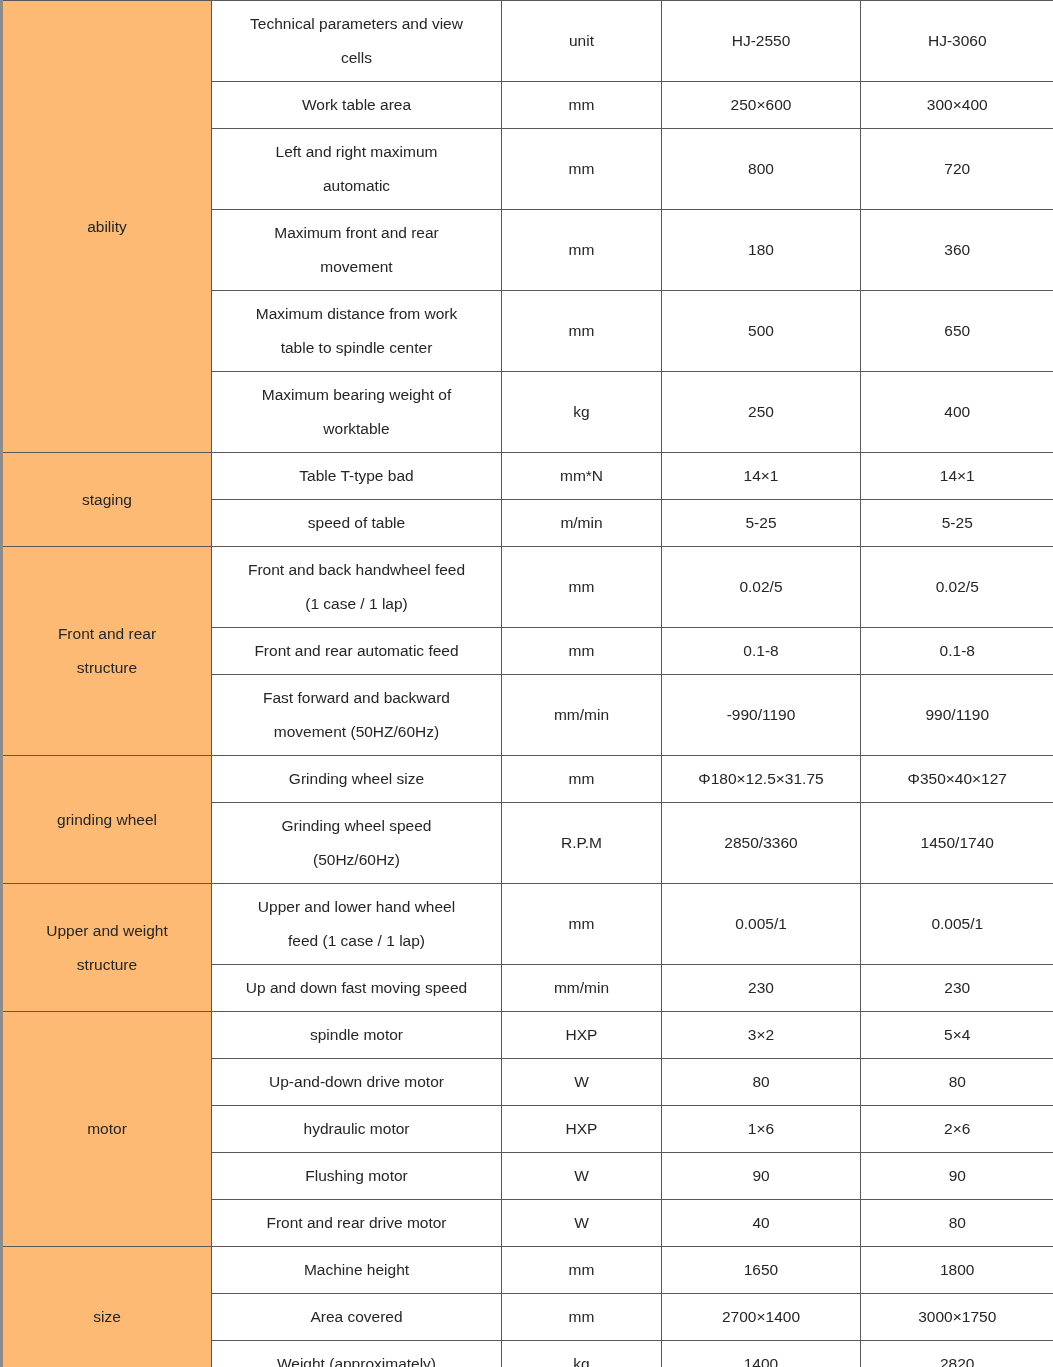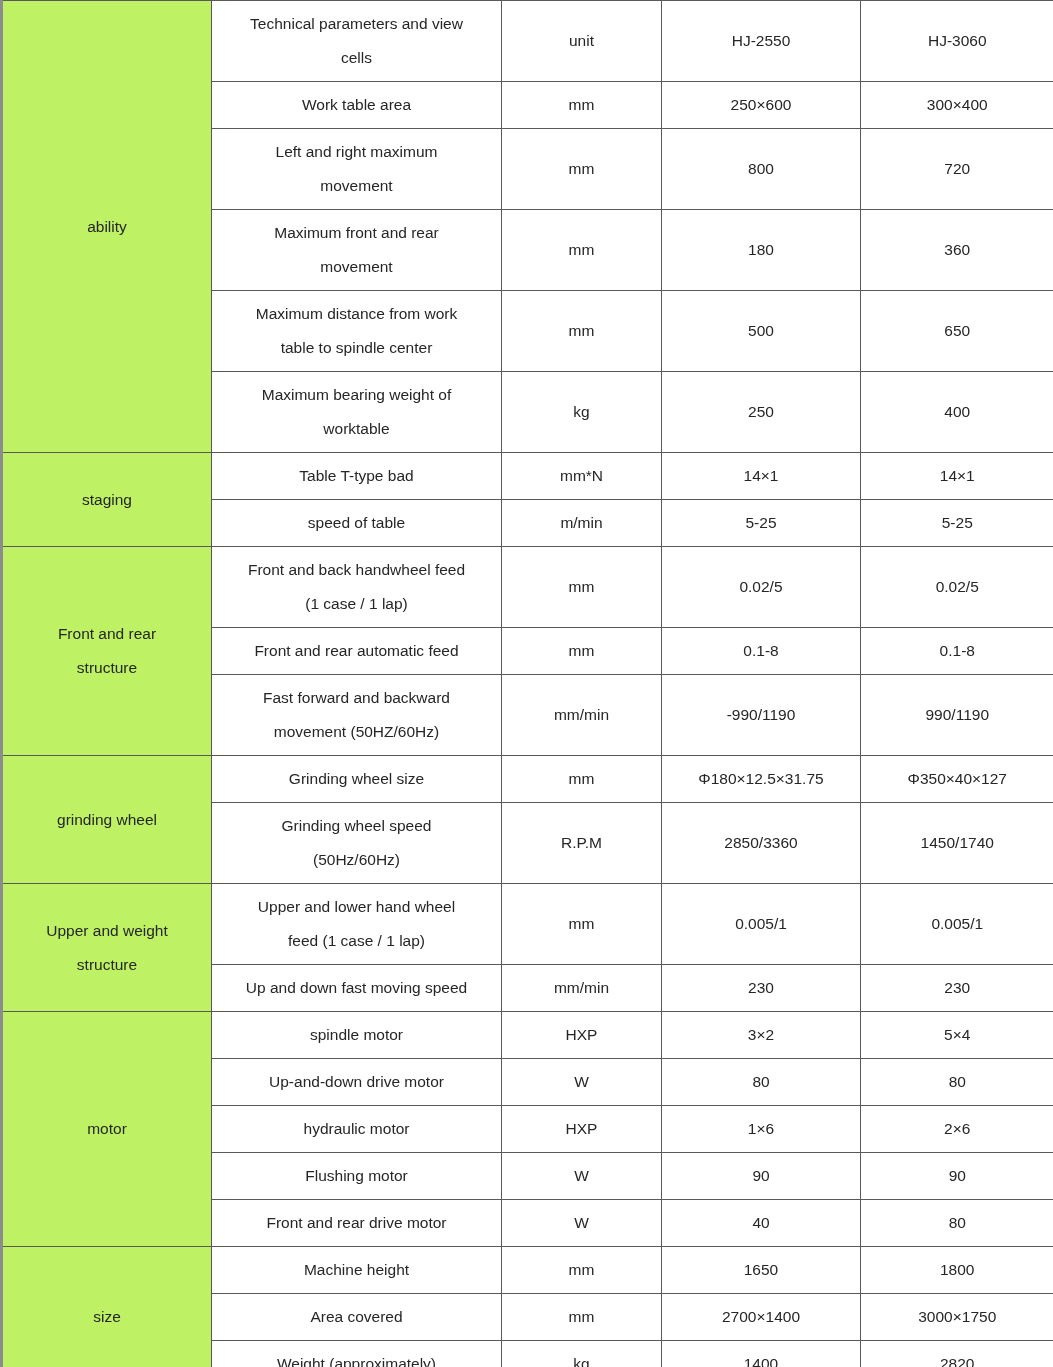--- a/index.html
+++ b/index.html
@@ -34,21 +34,21 @@
     line-height: 34px;
     padding: 6px 8px;
     color: #262626;
     white-space: pre-line;
     overflow: hidden;
   }
   table.spec-table tr.group-start td {
     border-top: 1px solid #14b8a6;
   }
   td.group-cell {
-    background: #bef264;
+    background: #fdba74;
   }
 </style>
 </head>
 <body>
 
 <div class="page">
   <table class="spec-table">
     <colgroup>
       <col class="c-group">
       <col class="c-param">
@@ -66,21 +66,21 @@
           <td>HJ-3060</td>
         </tr>
         <tr>
           <td>Work table area</td>
           <td>mm</td>
           <td>250×600</td>
           <td>300×400</td>
         </tr>
         <tr>
           <td>Left and right maximum
-movement</td>
+automatic</td>
           <td>mm</td>
           <td>800</td>
           <td>720</td>
         </tr>
         <tr>
           <td>Maximum front and rear
 movement</td>
           <td>mm</td>
           <td>180</td>
           <td>360</td>

